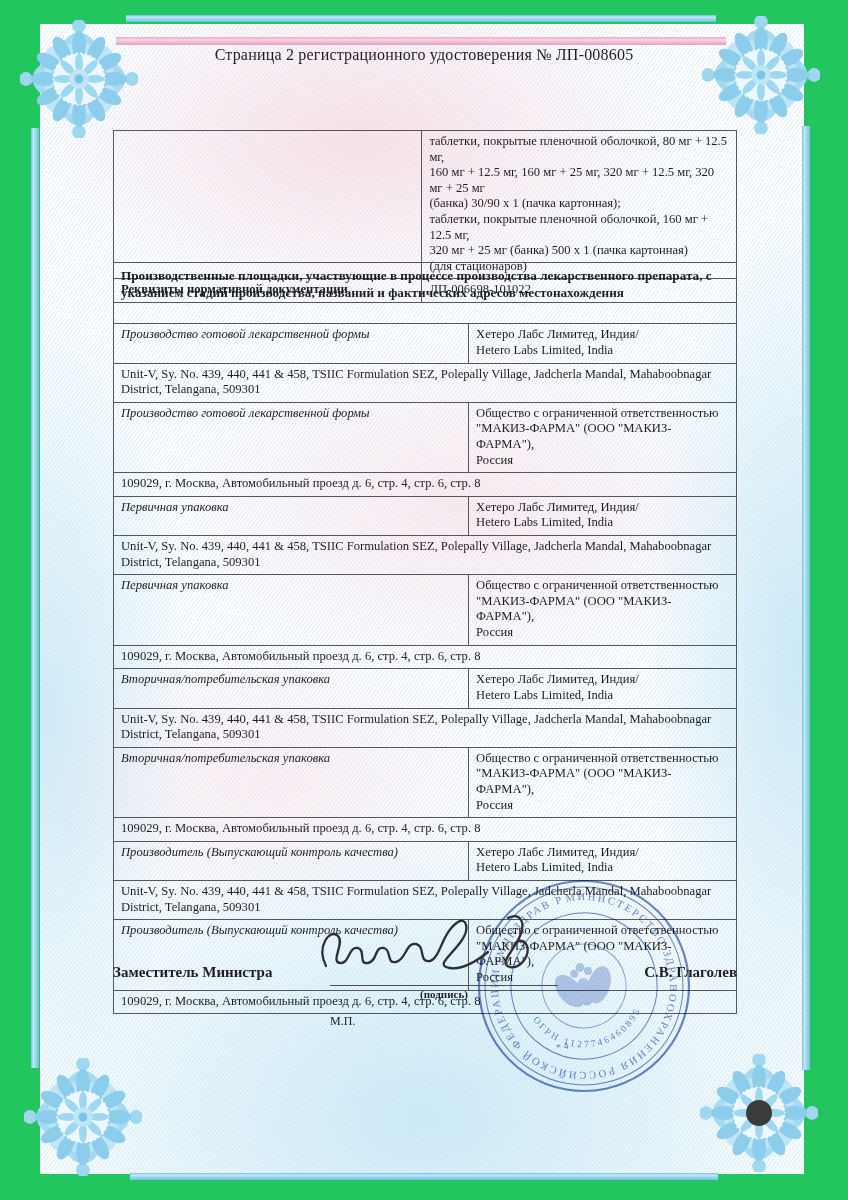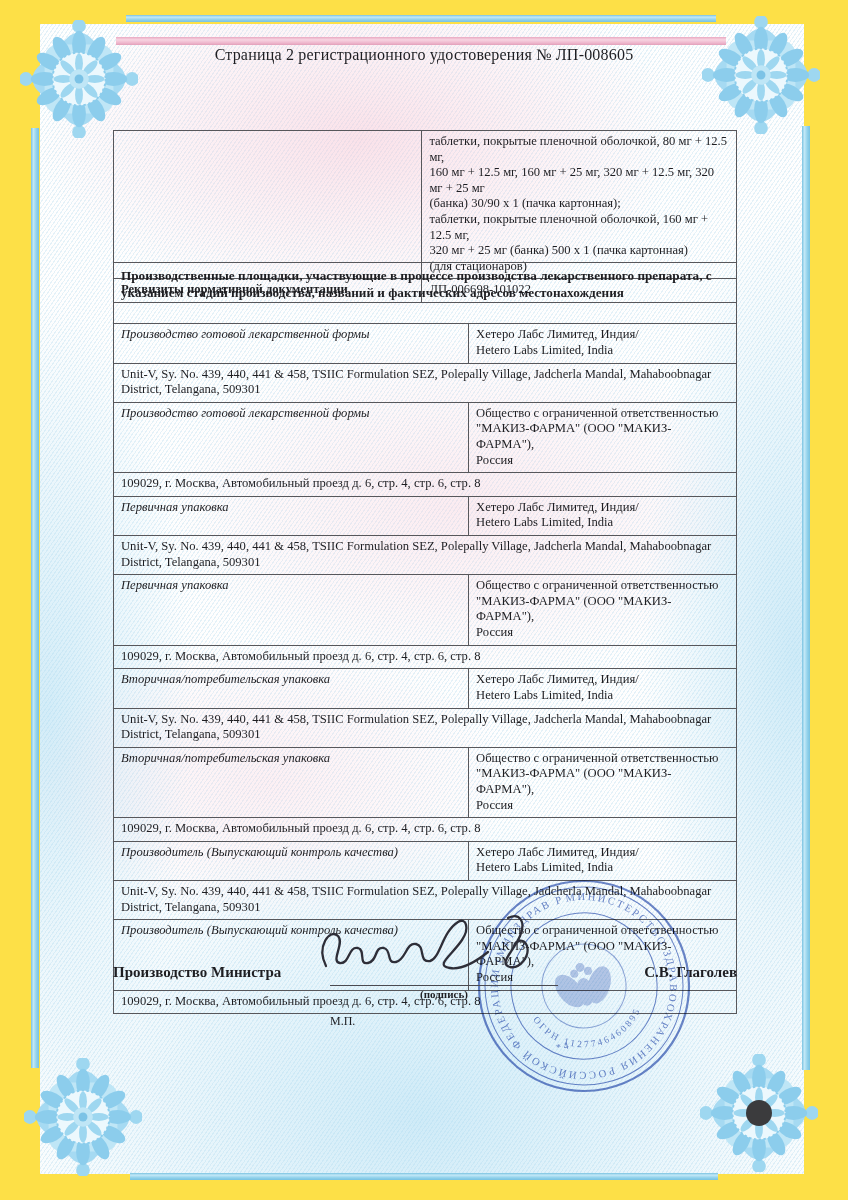--- a/index.html
+++ b/index.html
@@ -1,16 +1,16 @@
 <!DOCTYPE html>
 <html lang="ru"><head>
 <meta charset="utf-8">
 <style>
   html,body{margin:0;padding:0;background:#9a9a9a;}
-  .page{position:relative;width:848px;height:1200px;margin:0 auto;background:#fde047;overflow:hidden;
+  .page{position:relative;width:848px;height:1200px;margin:0 auto;background:#22c55e;overflow:hidden;
         font-family:"Liberation Serif","DejaVu Serif",serif;color:#1e1e22;}
   
   .guilloche{position:absolute;left:40px;right:44px;top:24px;bottom:26px;z-index:0;
     background-color:#fefefe;
     background-image:
       radial-gradient(ellipse 60% 22% at 42% 10%, rgba(246,198,213,.50), rgba(246,198,213,0) 70%),
       radial-gradient(ellipse 55% 22% at 55% 42%, rgba(246,205,218,.38), rgba(246,205,218,0) 70%),
       radial-gradient(ellipse 45% 18% at 30% 66%, rgba(246,205,218,.30), rgba(246,205,218,0) 70%),
       radial-gradient(ellipse 75% 35% at 50% 95%, rgba(168,219,242,.55), rgba(168,219,242,0) 75%),
       radial-gradient(ellipse 28% 55% at 99% 55%, rgba(168,219,242,.55), rgba(168,219,242,0) 72%),
@@ -241,21 +241,21 @@
         <ellipse cx="0" cy="6" rx="8.5" ry="14"></ellipse>
         <circle cx="-7" cy="-14" r="4"></circle>
           <circle cx="7" cy="-14" r="4"></circle>
           <circle cx="0" cy="-19" r="4.5"></circle>
       </g>
       <text x="-40" y="58" font-family="Liberation Serif, serif" font-size="10" fill="#4f6cbc" stroke="none">*  4</text>
     </g>
   </svg>
 
   <div class="sig-row">
-    <span>Производство Министра</span>
+    <span>Заместитель Министра</span>
     <span class="right">С.В. Глаголев</span>
   </div>
   <div class="sig-line"></div>
   <div class="sig-caption">(подпись)</div>
   <div class="mp-caption">М.П.</div>
 
   <svg class="signature-svg" width="250" height="82" viewBox="0 0 250 82">
     <g fill="none" stroke="#2e2e38" stroke-width="2.3" stroke-linecap="round" stroke-linejoin="round">
       <path d="M14,58 C4,38 18,20 26,28 C33,35 18,54 28,55 C38,56 36,38 46,40 C54,42 46,57 56,55 C66,53 62,38 72,40 C80,42 74,56 84,54 C94,52 94,34 104,36 C114,38 106,55 118,53 C128,51 130,24 146,14 C154,9 158,20 150,32 C140,47 122,58 138,60 C150,62 166,52 176,44"></path>
       <path d="M196,10 C208,4 214,14 208,28 C201,44 186,56 198,59 C208,61 218,48 215,38 C212,30 204,32 202,38"></path>

